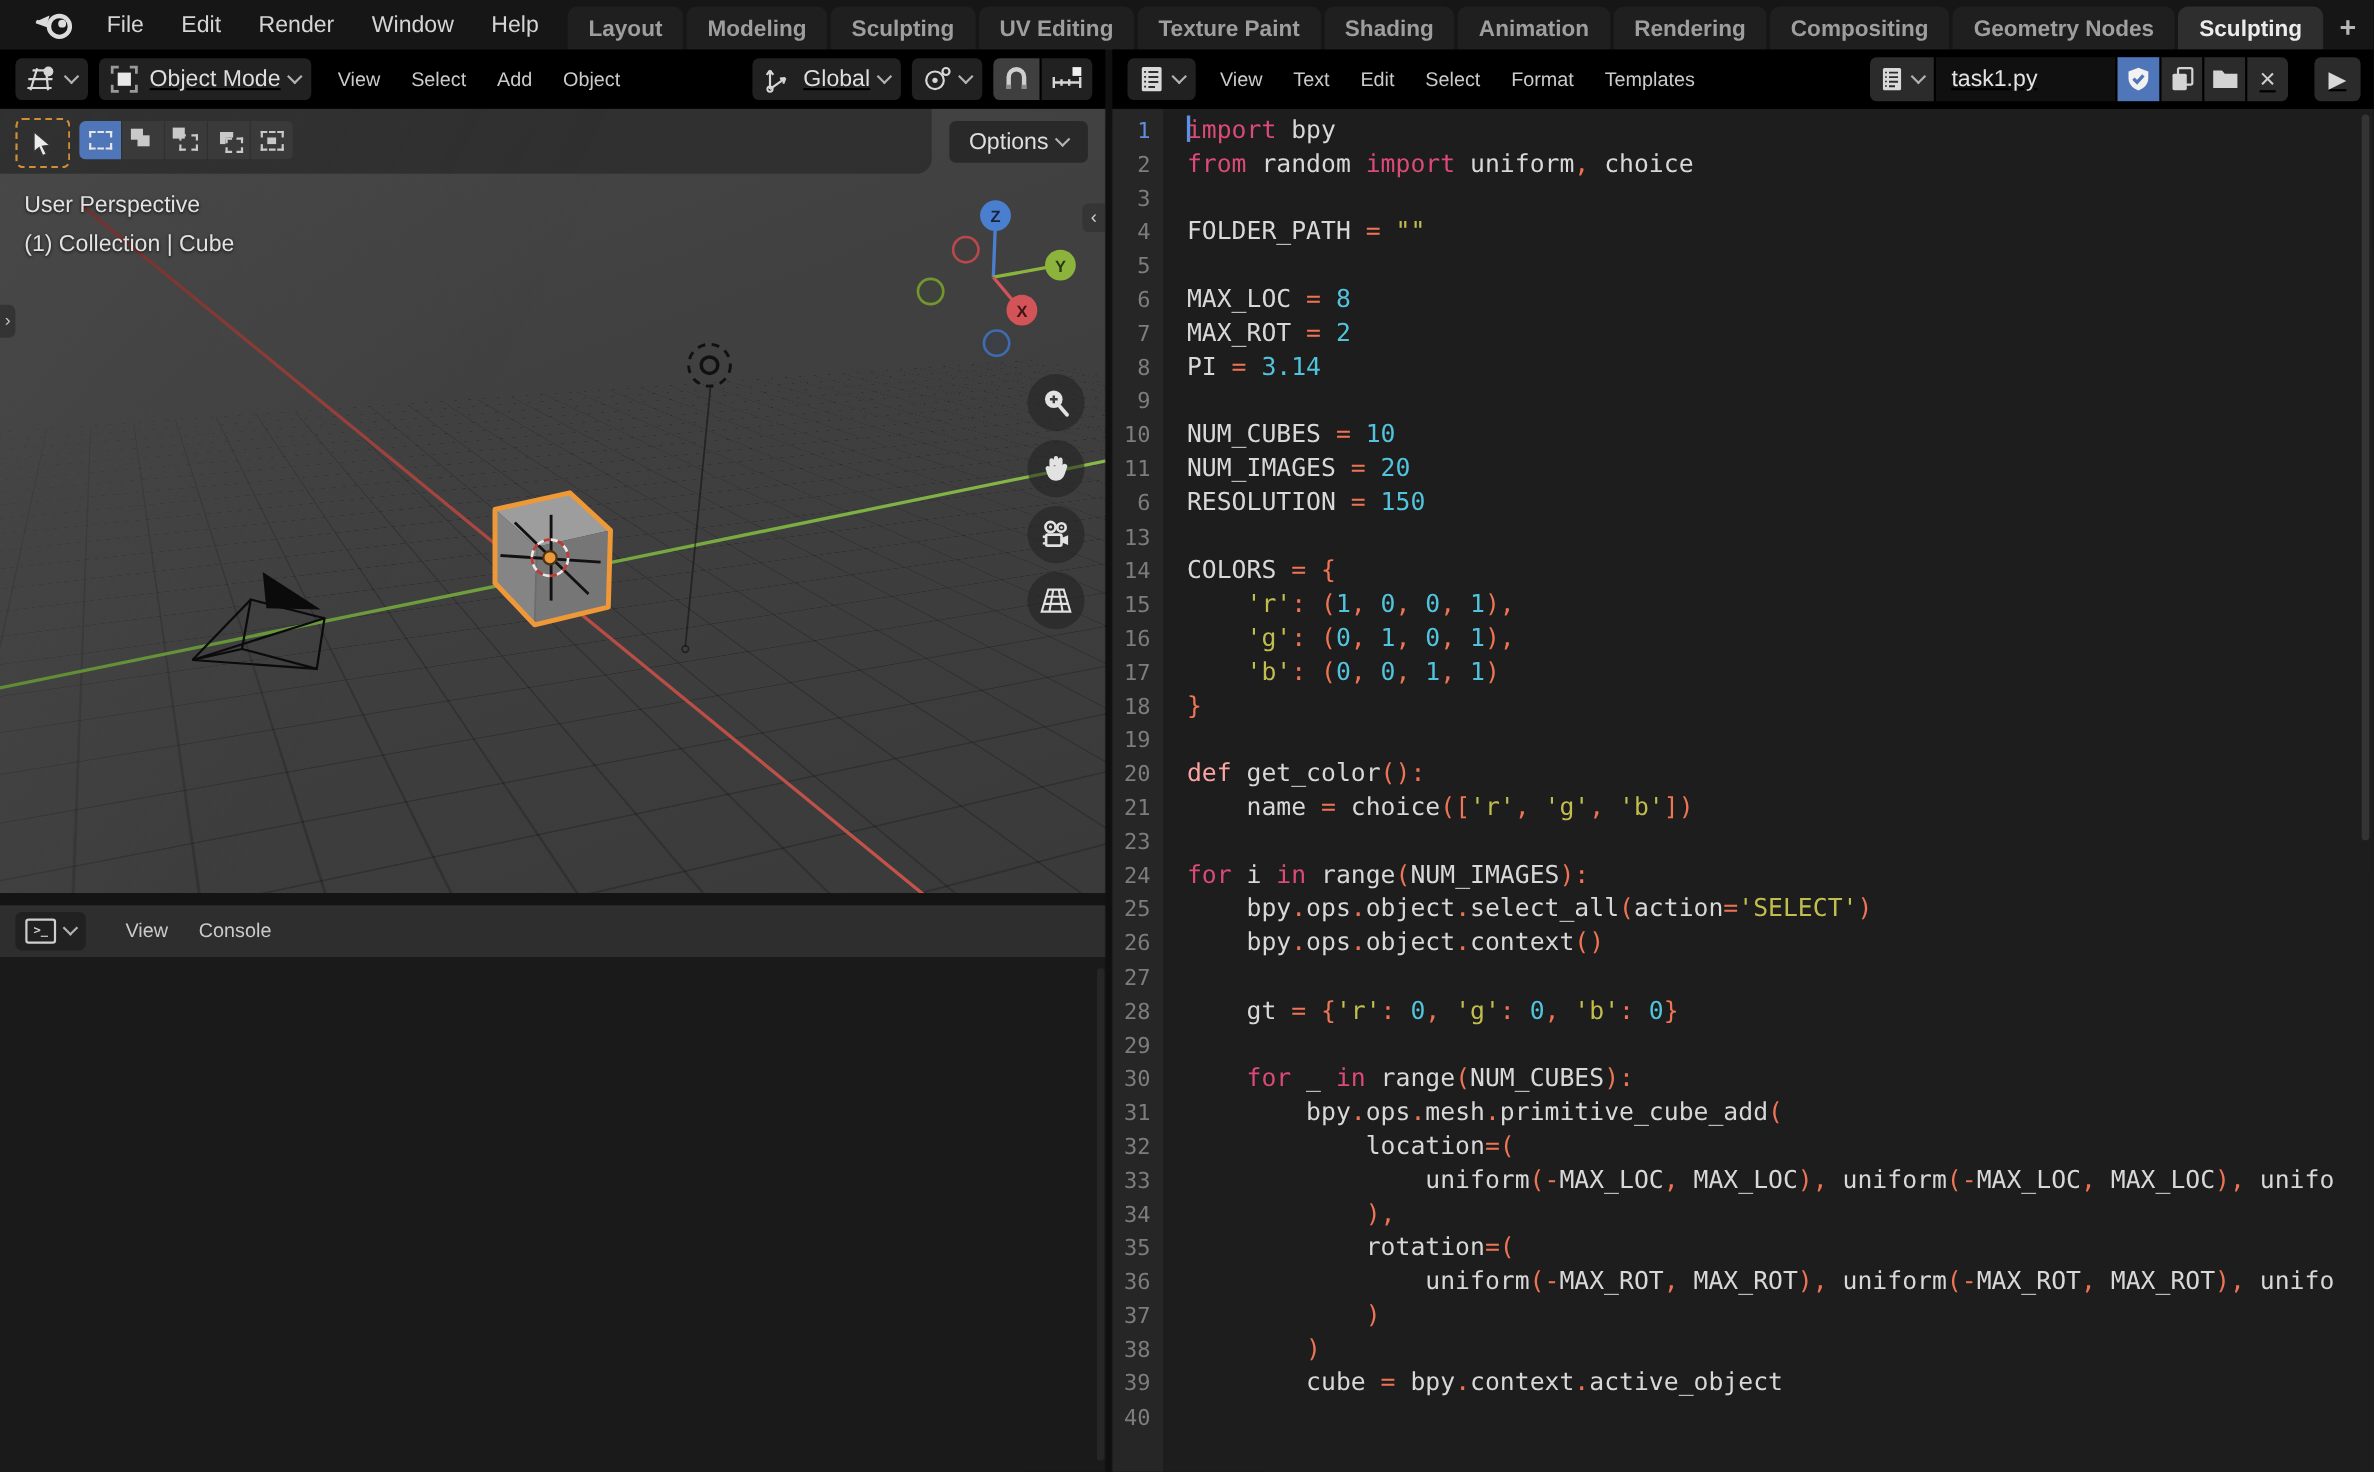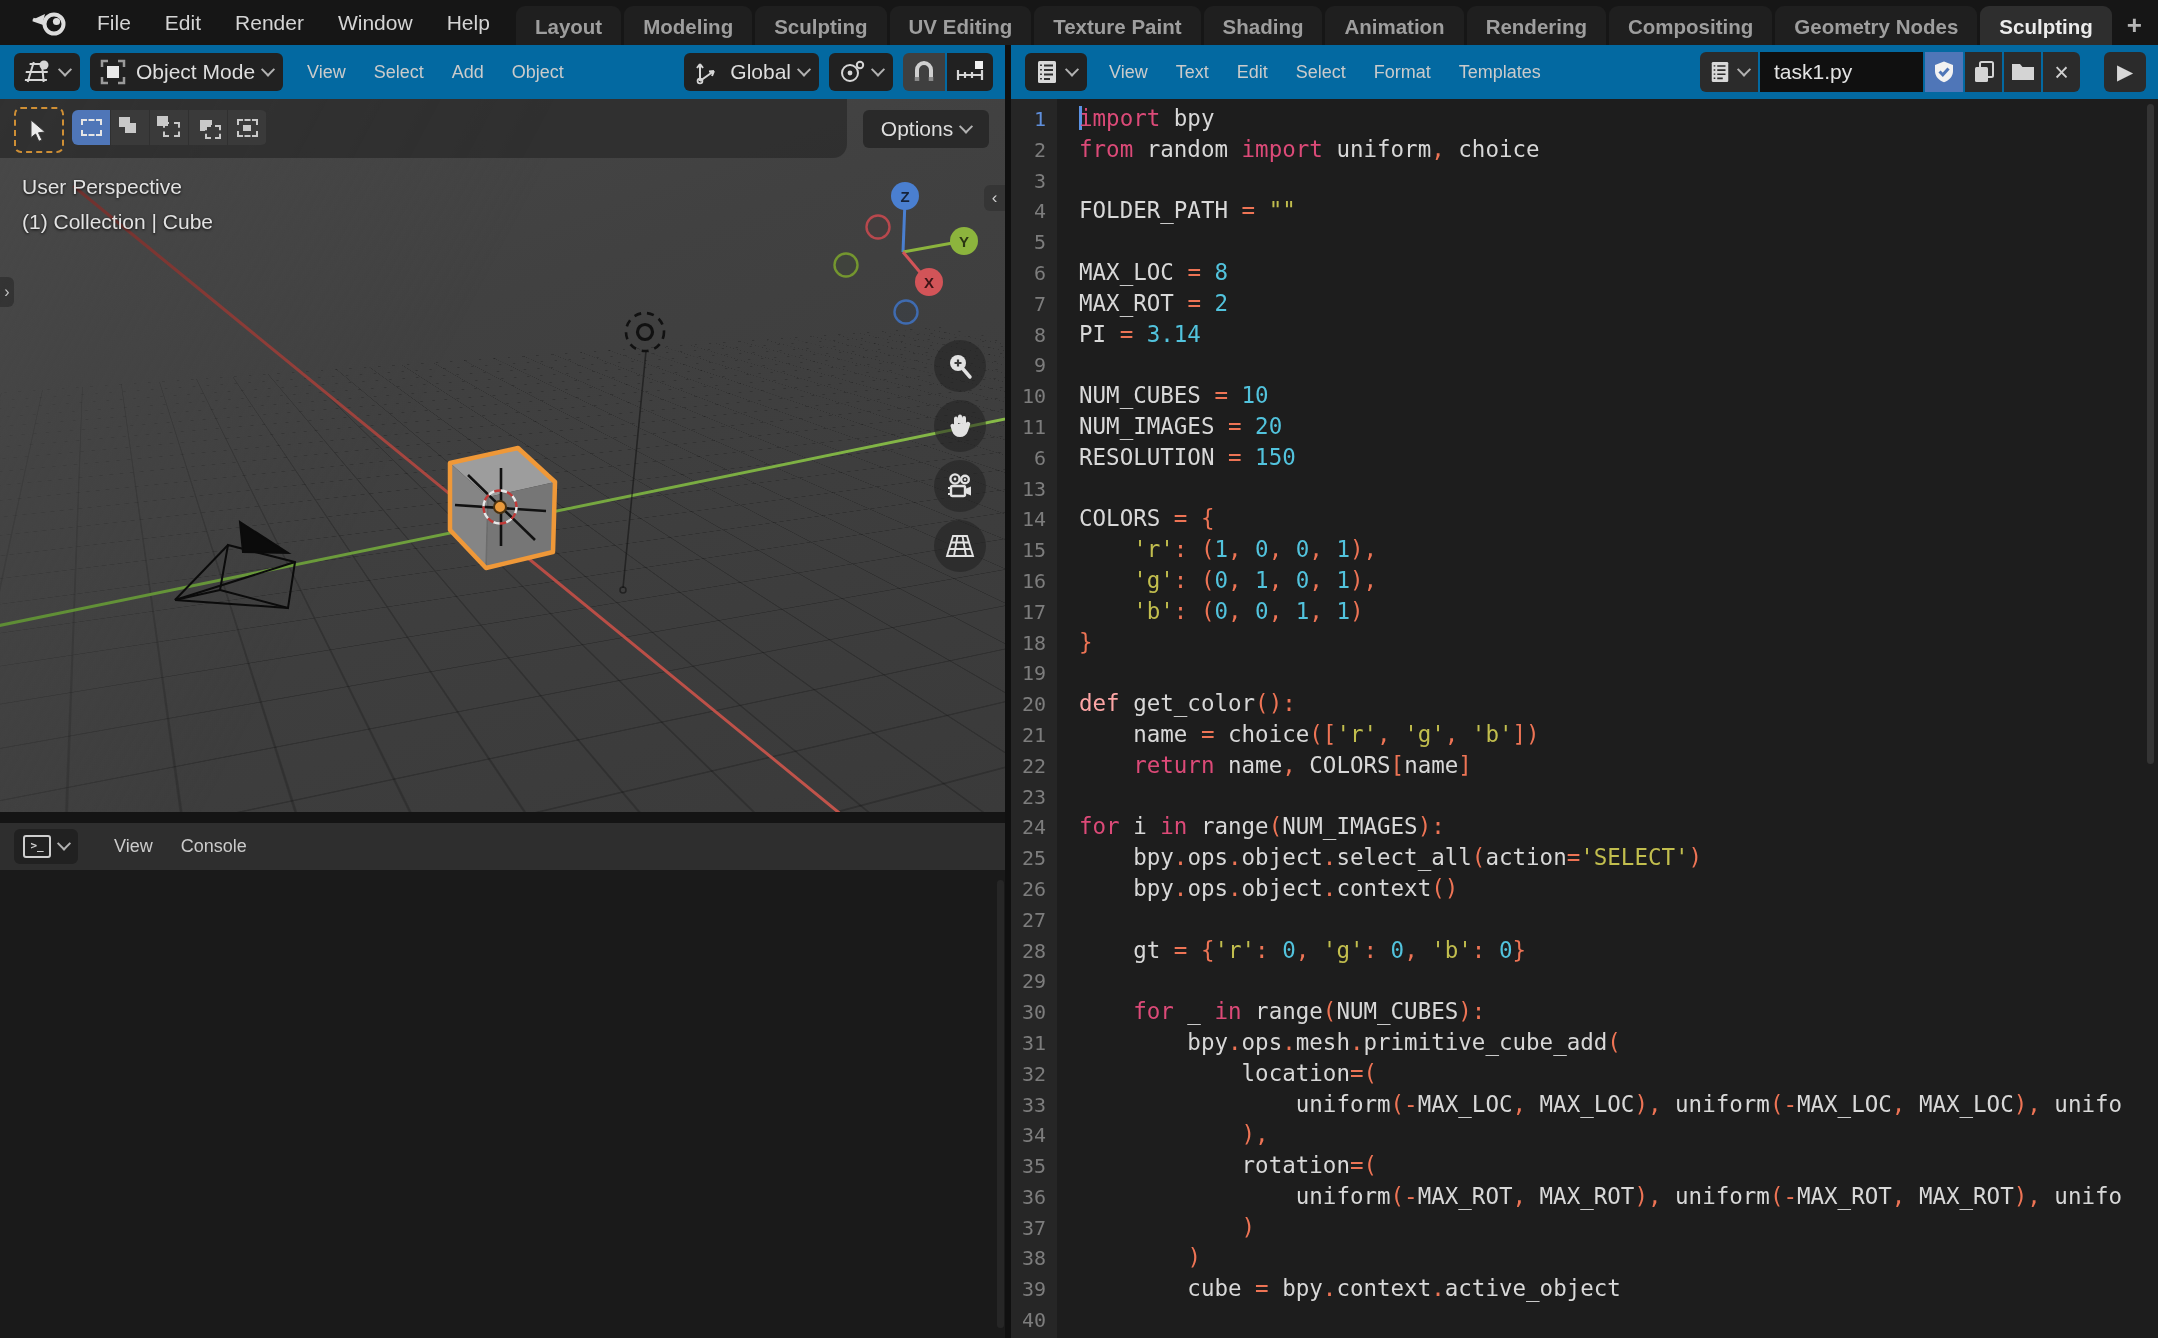--- a/index.html
+++ b/index.html
@@ -12,21 +12,21 @@
   #logo{position:absolute;left:30px;top:7px;width:40px;height:31px;}
   #topbar-menus{position:absolute;left:80px;top:0;height:45px;display:flex;align-items:center;}
   .tmenu{color:#d4d4d4;font-size:21px;padding:0 17px;cursor:default;}
   #tabs{position:absolute;left:516px;top:6px;height:39px;display:flex;align-items:flex-end;font-weight:bold;}
   .wtab{height:39px;line-height:41px;padding:0 19px;margin-right:3px;background:#1f1f1f;
         color:#9e9e9e;font-size:20.5px;border-radius:9px 9px 0 0;white-space:nowrap;}
   .wtab.active{background:#2e2e2e;color:#ececec;}
   #tab-add{height:39px;line-height:38px;padding:0 12px;color:#b5b5b5;font-size:26px;}
 
   
-  .hdr{position:absolute;top:45px;height:54px;background:#0369a1;display:flex;align-items:center;}
+  .hdr{position:absolute;top:45px;height:54px;background:#000000;display:flex;align-items:center;text-decoration:underline;}
   .hbtn{background:#212121;border-radius:6px;height:38px;display:flex;align-items:center;
         padding:0 10px;margin-left:10px;color:#dedede;font-size:21px;white-space:nowrap;}
   .hmenu{color:#cbcbcb;font-size:18px;padding:0 14px;white-space:nowrap;}
   .chev{display:inline-block;width:8px;height:8px;border-right:2px solid #b2b2b2;
         border-bottom:2px solid #b2b2b2;transform:rotate(45deg) translate(-1px,-1px);
         margin-left:8px;margin-bottom:3px;}
   .spacer{flex:1;}
 
   
   #vheader{left:0;width:1005px;}
@@ -419,21 +419,20 @@
         <div class="cl"><span class="ln">6</span><span class="ct"><span class="tk-pl">RESOLUTION </span><span class="tk-op">=</span><span class="tk-pl"> </span><span class="tk-num">150</span></span></div>
         <div class="cl"><span class="ln">13</span><span class="ct"></span></div>
         <div class="cl"><span class="ln">14</span><span class="ct"><span class="tk-pl">COLORS </span><span class="tk-op">=</span><span class="tk-pl"> </span><span class="tk-op">{</span></span></div>
         <div class="cl"><span class="ln">15</span><span class="ct"><span class="tk-pl">    </span><span class="tk-str">'r'</span><span class="tk-op">:</span><span class="tk-pl"> </span><span class="tk-op">(</span><span class="tk-num">1</span><span class="tk-op">,</span><span class="tk-pl"> </span><span class="tk-num">0</span><span class="tk-op">,</span><span class="tk-pl"> </span><span class="tk-num">0</span><span class="tk-op">,</span><span class="tk-pl"> </span><span class="tk-num">1</span><span class="tk-op">),</span></span></div>
         <div class="cl"><span class="ln">16</span><span class="ct"><span class="tk-pl">    </span><span class="tk-str">'g'</span><span class="tk-op">:</span><span class="tk-pl"> </span><span class="tk-op">(</span><span class="tk-num">0</span><span class="tk-op">,</span><span class="tk-pl"> </span><span class="tk-num">1</span><span class="tk-op">,</span><span class="tk-pl"> </span><span class="tk-num">0</span><span class="tk-op">,</span><span class="tk-pl"> </span><span class="tk-num">1</span><span class="tk-op">),</span></span></div>
         <div class="cl"><span class="ln">17</span><span class="ct"><span class="tk-pl">    </span><span class="tk-str">'b'</span><span class="tk-op">:</span><span class="tk-pl"> </span><span class="tk-op">(</span><span class="tk-num">0</span><span class="tk-op">,</span><span class="tk-pl"> </span><span class="tk-num">0</span><span class="tk-op">,</span><span class="tk-pl"> </span><span class="tk-num">1</span><span class="tk-op">,</span><span class="tk-pl"> </span><span class="tk-num">1</span><span class="tk-op">)</span></span></div>
         <div class="cl"><span class="ln">18</span><span class="ct"><span class="tk-op">}</span></span></div>
         <div class="cl"><span class="ln">19</span><span class="ct"></span></div>
         <div class="cl"><span class="ln">20</span><span class="ct"><span class="tk-def">def</span><span class="tk-pl"> get_color</span><span class="tk-op">():</span></span></div>
         <div class="cl"><span class="ln">21</span><span class="ct"><span class="tk-pl">    name </span><span class="tk-op">=</span><span class="tk-pl"> choice</span><span class="tk-op">([</span><span class="tk-str">'r'</span><span class="tk-op">,</span><span class="tk-pl"> </span><span class="tk-str">'g'</span><span class="tk-op">,</span><span class="tk-pl"> </span><span class="tk-str">'b'</span><span class="tk-op">])</span></span></div>
-        <div class="cl"><span class="ln">22</span><span class="ct"><span class="tk-pl">    </span><span class="tk-kw">return</span><span class="tk-pl"> name</span><span class="tk-op">,</span><span class="tk-pl"> COLORS</span><span class="tk-op">[</span><span class="tk-pl">name</span><span class="tk-op">]</span></span></div>
         <div class="cl"><span class="ln">23</span><span class="ct"></span></div>
         <div class="cl"><span class="ln">24</span><span class="ct"><span class="tk-kw">for</span><span class="tk-pl"> i </span><span class="tk-kw">in</span><span class="tk-pl"> range</span><span class="tk-op">(</span><span class="tk-pl">NUM_IMAGES</span><span class="tk-op">):</span></span></div>
         <div class="cl"><span class="ln">25</span><span class="ct"><span class="tk-pl">    bpy</span><span class="tk-op">.</span><span class="tk-pl">ops</span><span class="tk-op">.</span><span class="tk-pl">object</span><span class="tk-op">.</span><span class="tk-pl">select_all</span><span class="tk-op">(</span><span class="tk-pl">action</span><span class="tk-op">=</span><span class="tk-str">'SELECT'</span><span class="tk-op">)</span></span></div>
         <div class="cl"><span class="ln">26</span><span class="ct"><span class="tk-pl">    bpy</span><span class="tk-op">.</span><span class="tk-pl">ops</span><span class="tk-op">.</span><span class="tk-pl">object</span><span class="tk-op">.</span><span class="tk-pl">context</span><span class="tk-op">()</span></span></div>
         <div class="cl"><span class="ln">27</span><span class="ct"></span></div>
         <div class="cl"><span class="ln">28</span><span class="ct"><span class="tk-pl">    gt </span><span class="tk-op">=</span><span class="tk-pl"> </span><span class="tk-op">{</span><span class="tk-str">'r'</span><span class="tk-op">:</span><span class="tk-pl"> </span><span class="tk-num">0</span><span class="tk-op">,</span><span class="tk-pl"> </span><span class="tk-str">'g'</span><span class="tk-op">:</span><span class="tk-pl"> </span><span class="tk-num">0</span><span class="tk-op">,</span><span class="tk-pl"> </span><span class="tk-str">'b'</span><span class="tk-op">:</span><span class="tk-pl"> </span><span class="tk-num">0</span><span class="tk-op">}</span></span></div>
         <div class="cl"><span class="ln">29</span><span class="ct"></span></div>
         <div class="cl"><span class="ln">30</span><span class="ct"><span class="tk-pl">    </span><span class="tk-kw">for</span><span class="tk-pl"> _ </span><span class="tk-kw">in</span><span class="tk-pl"> range</span><span class="tk-op">(</span><span class="tk-pl">NUM_CUBES</span><span class="tk-op">):</span></span></div>
         <div class="cl"><span class="ln">31</span><span class="ct"><span class="tk-pl">        bpy</span><span class="tk-op">.</span><span class="tk-pl">ops</span><span class="tk-op">.</span><span class="tk-pl">mesh</span><span class="tk-op">.</span><span class="tk-pl">primitive_cube_add</span><span class="tk-op">(</span></span></div>
         <div class="cl"><span class="ln">32</span><span class="ct"><span class="tk-pl">            location</span><span class="tk-op">=(</span></span></div>

